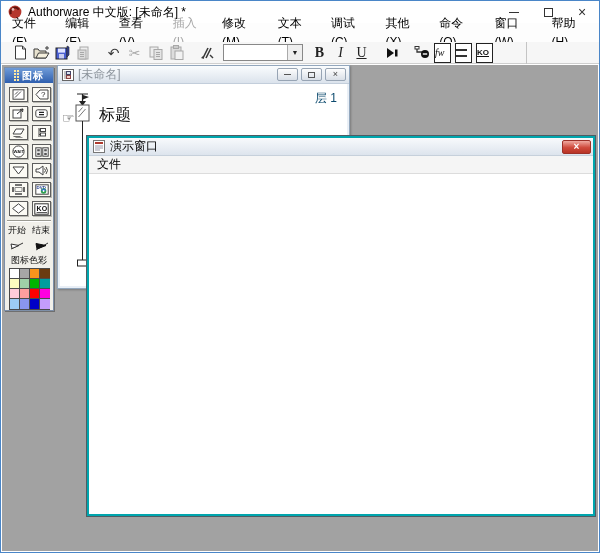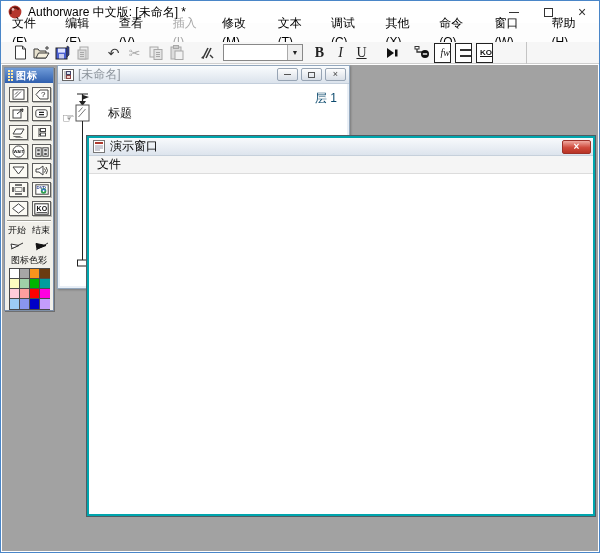--- a/index.html
+++ b/index.html
@@ -32,33 +32,33 @@
   .tb-gap { width:9px; flex:0 0 auto; }
   .tb-glyph { font-size:14px; color:#3a3a3a; line-height:1; }
   .tb-glyph.grayed { color:#ababab; }
   .style-combo { width:80px; height:17px; background:#fff; border:1px solid #888; display:flex; margin:0 6px; }
   .style-combo .combo-text { flex:1; }
   .style-combo .combo-arrow { width:15px; border-left:1px solid #aaa; background:#eee; display:flex; align-items:center; justify-content:center; font-size:7px; color:#222; }
   .tb-text { font-family:"Liberation Serif", serif; font-size:14px; color:#222; }
   .tb-text.bold { font-weight:bold; }
   .tb-text.italic { font-style:italic; }
   .tb-text.underline { text-decoration:underline; }
-  .boxed-icon { border:1px solid #222; background:#fff; width:17px; height:20px; display:flex; align-items:center; justify-content:flex-end; }
+  .boxed-icon { border:1px solid #222; background:#fff; width:17px; height:20px; display:flex; align-items:center; justify-content:flex-start; }
   .fw-label { font-family:"Liberation Serif", serif; font-style:italic; font-size:10px; color:#111; }
   .ko-label { font-size:8px; font-weight:bold; text-decoration:underline; color:#111; }
   .var-lines { width:11px; height:8px; border-top:2px solid #333; border-bottom:2px solid #333; }
   .tb-divider { position:absolute; left:525px; top:0; width:1px; height:22px; background:#c4c4c4; }
 
   
   .workspace { position:absolute; left:1px; right:1px; top:64px; bottom:1px; background:#a2a2a2; }
 
   
   .palette { position:absolute; left:2px; top:2px; width:50px; height:244px; background:#f1f0ea;
              border:1px solid #7d8fa8; box-shadow:1px 1px 0 #6f6f6f; z-index:3; }
-  .palette-header { height:15px; background:linear-gradient(#6f9bd8, #2f5fae); display:flex; align-items:center; padding-left:3px; }
+  .palette-header { height:15px; background:linear-gradient(#6f9bd8, #2f5fae); display:flex; align-items:center; padding-left:9px; }
   .palette-grip { width:5px; height:11px; margin-right:3px;
                   background-image:radial-gradient(circle at 1px 1px, #ffe9a0 1px, transparent 1.2px);
                   background-size:3px 3px; }
   .palette-title { color:#fff; font-size:10px; font-weight:bold; letter-spacing:1px; }
   .palette-icons { display:grid; grid-template-columns:1fr 1fr; gap:4px 4px; padding:4px 4px 3px 4px; }
   .pal-btn { width:19px; height:15px; background:#fbfaf4; border:1px solid #5d5d5d; box-shadow:1px 1px 0 #b9b9b2;
              display:flex; align-items:center; justify-content:center; }
   .pal-sep { height:1px; margin:1px 2px; border-top:1px solid #9a9a92; border-bottom:1px solid #fff; }
   .flag-labels { display:flex; justify-content:space-around; font-size:9px; color:#111; padding:1px 0; }
   .flag-row { display:flex; justify-content:space-around; align-items:center; height:14px; }
@@ -77,21 +77,21 @@
   .dw-icon { width:12px; height:12px; margin-right:4px; }
   .dw-title { color:#8d959d; font-size:12px; }
   .dw-buttons { margin-left:auto; display:flex; gap:3px; }
   .dw-btn { width:21px; height:13px; border:1px solid #97a4b4; border-radius:2px;
             background:linear-gradient(#fdfdfd, #d9dfe7); display:flex; align-items:center; justify-content:center;
             font-size:9px; color:#444; line-height:1; }
   .dw-btn .mini-bar { width:7px; height:1px; background:#555; }
   .dw-btn .mini-box { width:7px; height:6px; border:1px solid #555; }
   .dw-content { position:absolute; left:2px; right:2px; top:18px; bottom:2px; background:#fff; overflow:hidden; }
   .layer-label { position:absolute; right:10px; top:6px; font-size:12px; color:#0c4a6e; }
-  .flow-label { position:absolute; left:48px; top:21px; font-size:12px; color:#111; }
+  .flow-label { position:absolute; left:39px; top:21px; font-size:16px; color:#111; }
   .hand-pointer { position:absolute; left:2px; top:26px; font-size:14px; color:#333; }
 
   
   .pres-window { position:absolute; left:85px; top:71px; width:508px; height:380px;
                  border:2px solid #00a5ad; box-shadow:0 0 0 1px #4e5d63; background:#fff;
                  display:flex; flex-direction:column; z-index:2; }
   .pw-titlebar { height:18px; display:flex; align-items:center; padding:0 2px 0 4px;
                  background:linear-gradient(#f8fafc, #dde4ed); border-bottom:1px solid #c6d0db; }
   .pw-icon { width:12px; height:13px; margin-right:5px; }
   .pw-title { color:#000; font-size:12px; }

